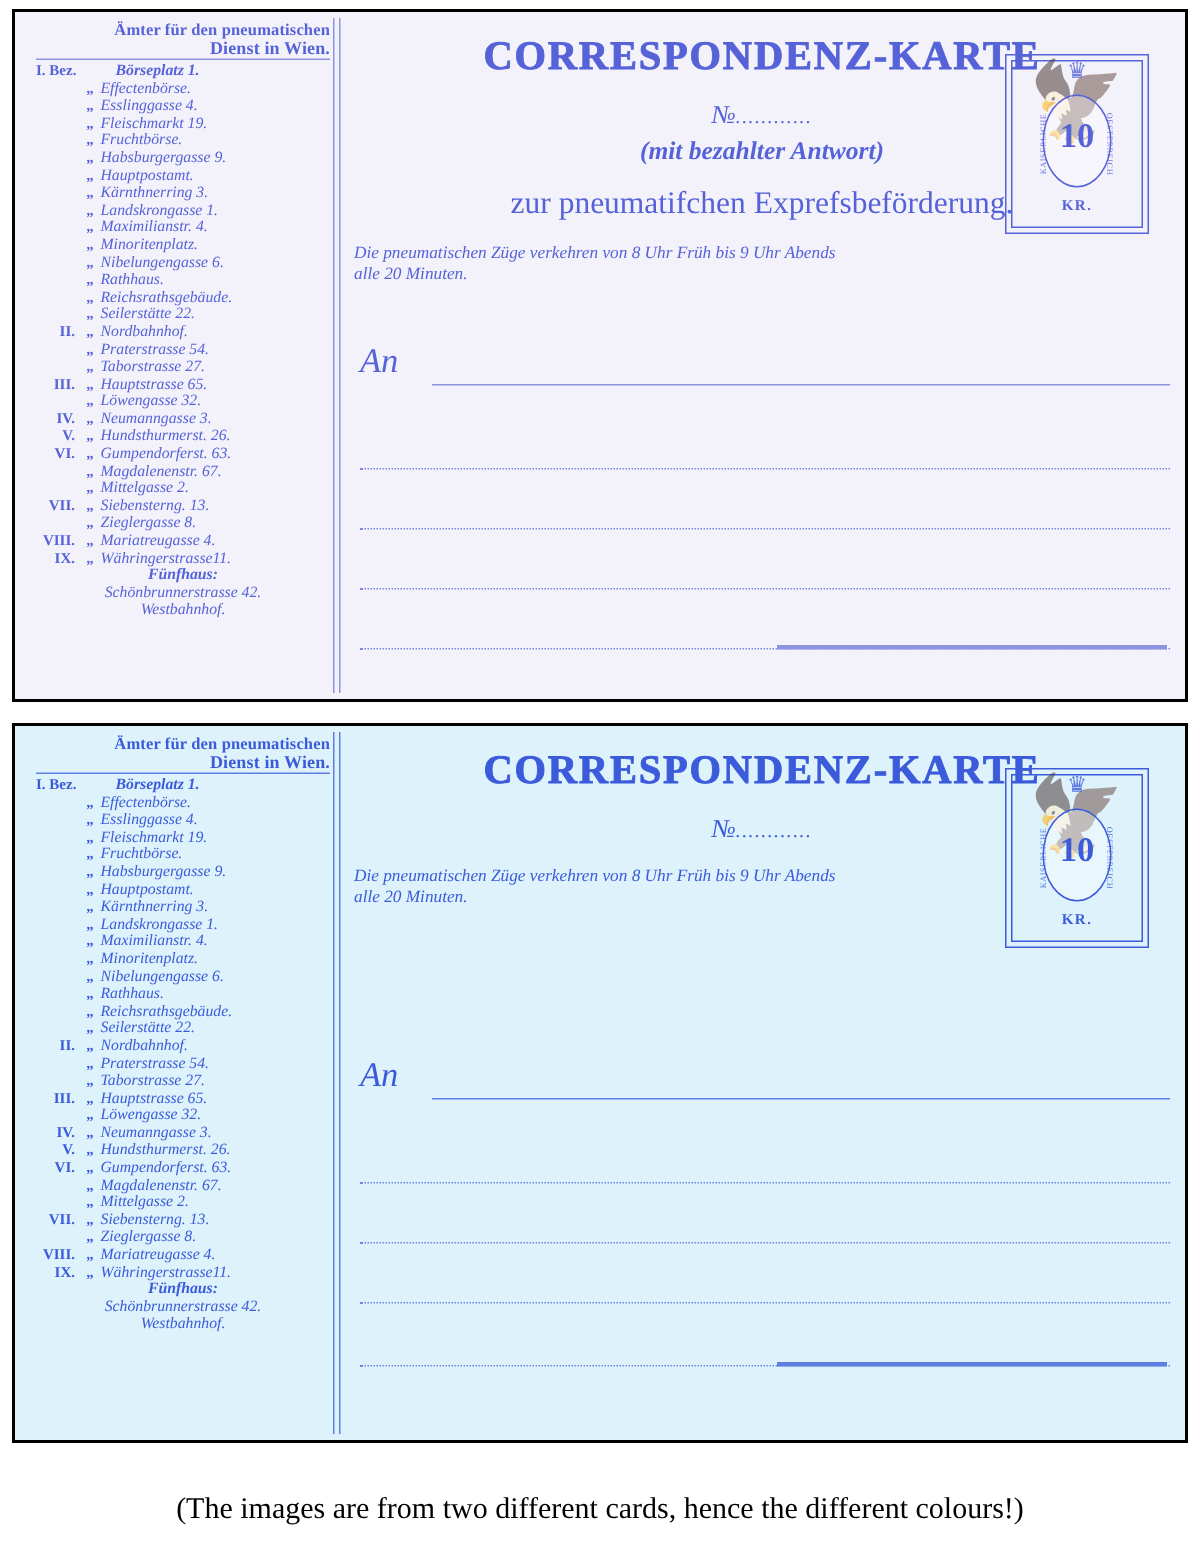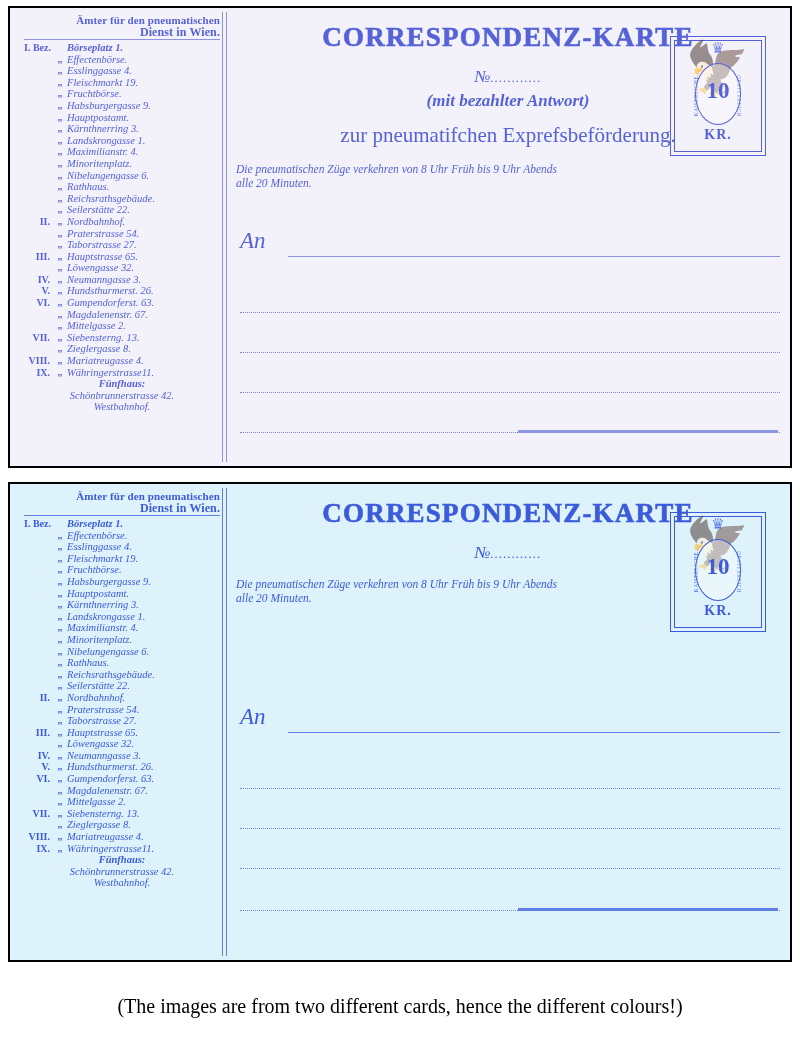--- a/index.html
+++ b/index.html
@@ -102,21 +102,21 @@
     flex: 0 0 14px;
     text-align: center;
     font-style: normal;
     font-weight: bold;
     font-size: 10px;
   }
   .nm {
     flex: 1 1 auto;
     font-style: italic;
   }
-  .index-list li.first .nm { font-weight: bold; font-style: italic; }
+  .index-list li.first .nm { font-weight: bold; font-style: italic; margin-left: 10px; }
 
   
   .v-divider {
     position: absolute;
     top: 4px;
     bottom: 4px;
     width: 1px;
   }
   .v-divider.d1 { left: 212px; }
   .v-divider.d2 { left: 216px; }
@@ -263,21 +263,21 @@
     transform: translateX(-50%);
     font-size: 23px;
     font-weight: bold;
     font-family: "Liberation Serif", serif;
   }
   .stamp .unit {
     position: absolute;
     left: 50%;
     bottom: 12px;
     transform: translateX(-50%);
-    font-size: 14px;
+    font-size: 10px;
     font-weight: bold;
     letter-spacing: 1px;
     margin-top: 44px;
   }
   .stamp .side-text {
     position: absolute;
     left: 5px;
     top: 50%;
     transform: translateY(-50%) rotate(-90deg);
     transform-origin: center;

